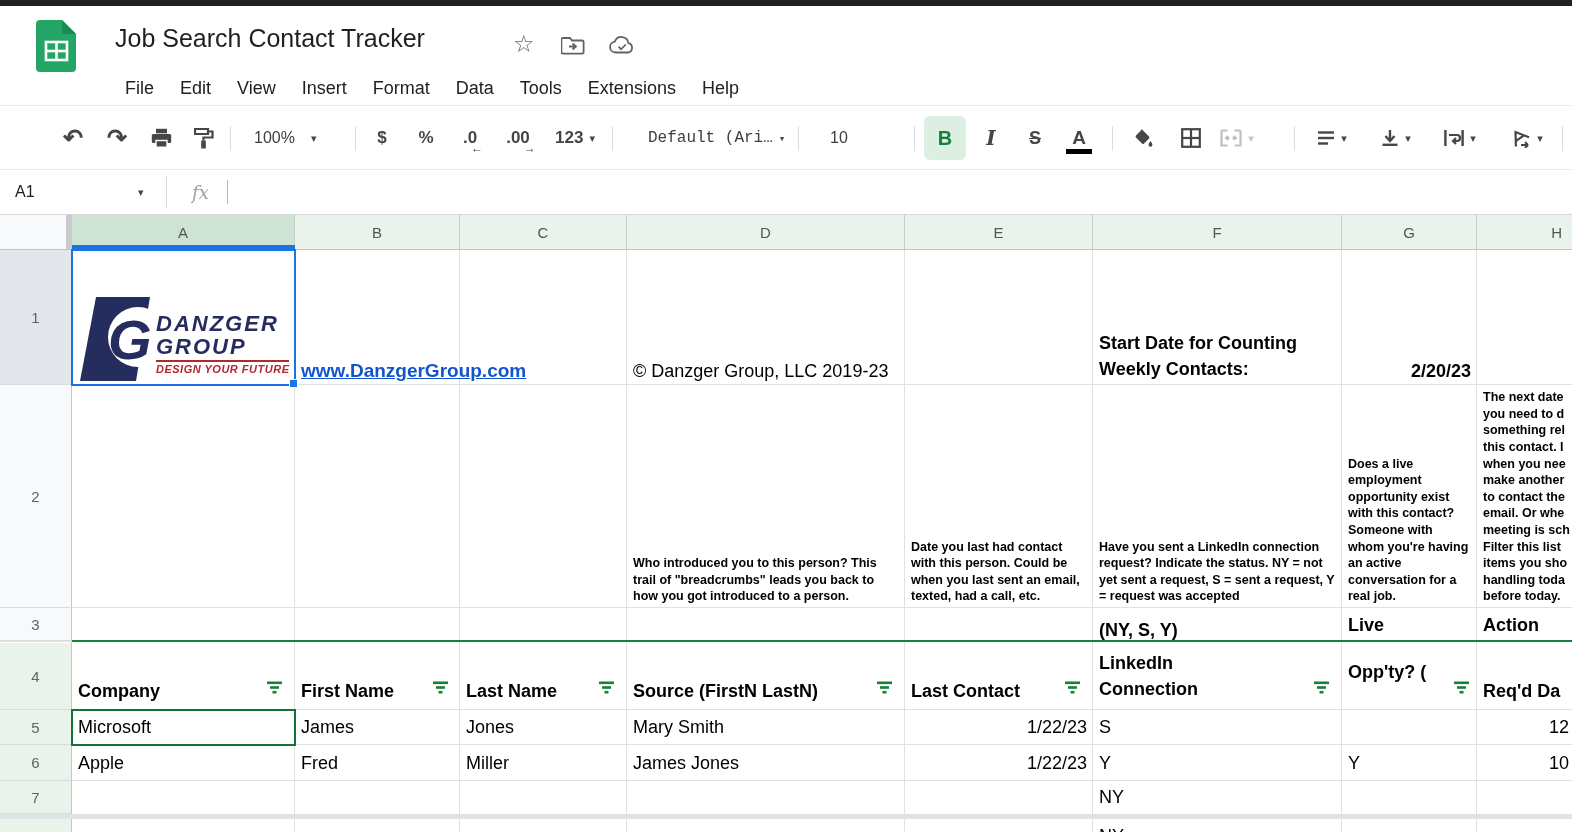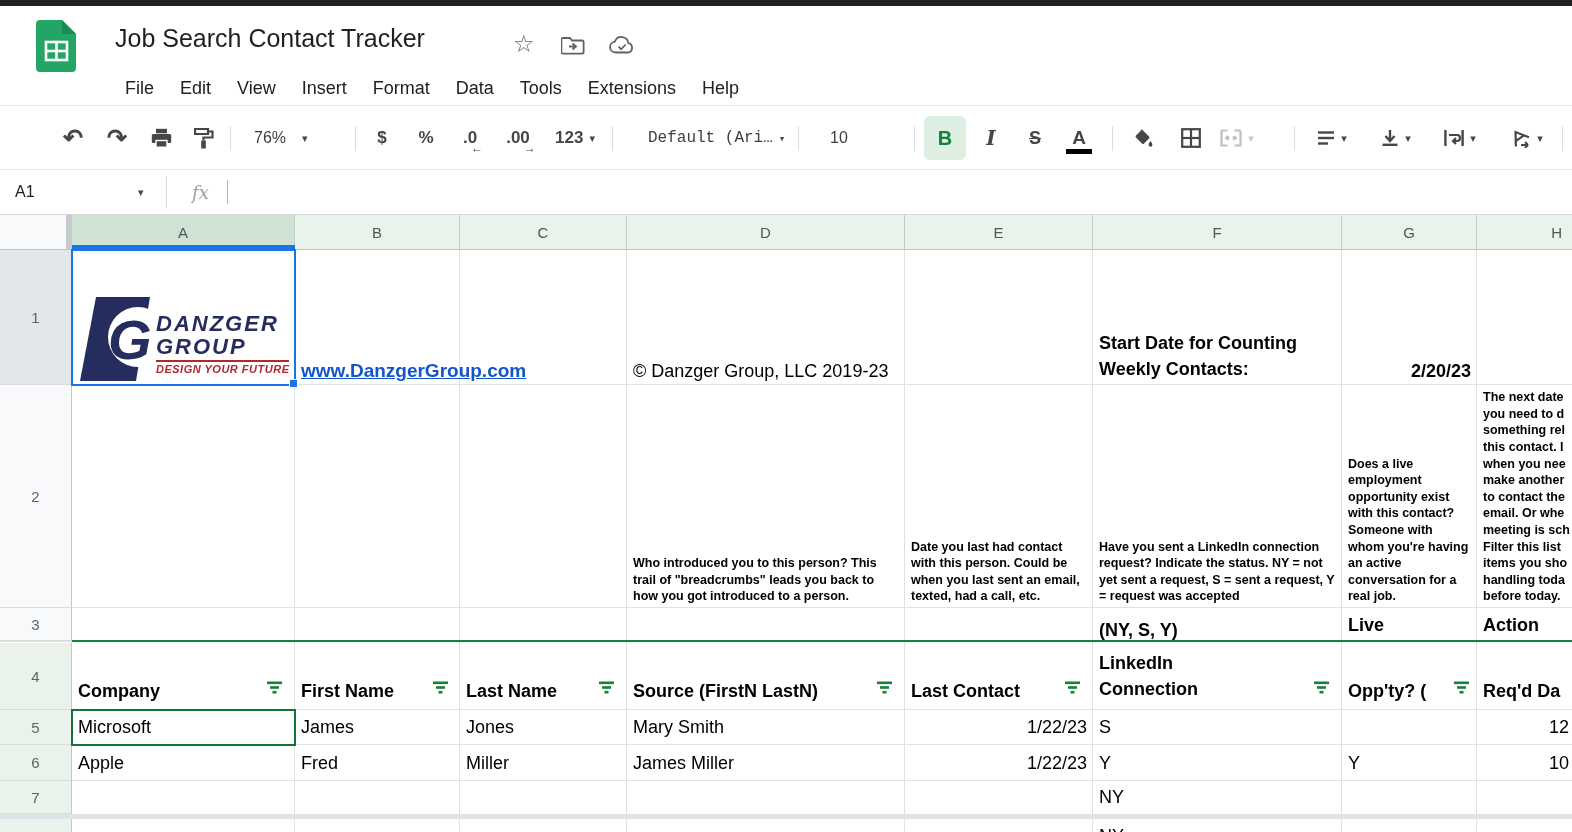--- a/index.html
+++ b/index.html
@@ -137,21 +137,21 @@
   <div class="tbtn" style="left:184px;width:40px;">
     <svg width="20" height="21" viewBox="0 0 20 21">
       <path d="M1,1 h13 v5 h-13 Z" fill="none" stroke="#444746" stroke-width="2.2"></path>
       <path d="M14,3.5 h4.5 v6 h-9 v3" fill="none" stroke="#444746" stroke-width="2.2"></path>
       <rect x="7.2" y="12.5" width="4.6" height="8" fill="#444746"></rect>
     </svg>
   </div>
   <div class="tb-divider" style="left:230px;"></div>
 
   <div class="tbtn" style="left:240px;width:102px;justify-content:flex-start;padding-left:14px;">
-    <span class="tb-text">76%</span>
+    <span class="tb-text">100%</span>
     <span class="caret" style="margin-left:16px;">▾</span>
   </div>
   <div class="tb-divider" style="left:355px;"></div>
 
   <div class="tbtn" style="left:362px;width:40px;">
       <span class="numfmt">$</span>
     </div>
   <div class="tbtn" style="left:406px;width:40px;">
       <span class="numfmt">%</span>
     </div>
@@ -347,21 +347,21 @@
 
 <div class="abs" id="green-filter-line"></div>
 
 <div class="cell c-bold" style="left:72px;top:643px;width:223px;height:67px;padding-bottom:8px;">Company</div>
 <div class="cell c-bold" style="left:295px;top:643px;width:165px;height:67px;padding-bottom:8px;">First Name</div>
 <div class="cell c-bold" style="left:460px;top:643px;width:167px;height:67px;padding-bottom:8px;">Last Name</div>
 <div class="cell c-bold" style="left:627px;top:643px;width:278px;height:67px;padding-bottom:8px;">Source (FirstN LastN)</div>
 <div class="cell c-bold" style="left:905px;top:643px;width:188px;height:67px;padding-bottom:8px;">Last Contact</div>
 <div class="cell c-bold prewrap" style="left:1093px;top:643px;width:249px;height:67px;padding-bottom:8px;line-height:26px;">LinkedIn
 Connection</div>
-<div class="cell c-bold" style="left:1342px;top:643px;width:135px;height:67px;padding-bottom:8px;">Opp'ty? (</div>
+<div class="cell c-bold" style="left:1342px;top:624px;width:135px;height:67px;padding-bottom:8px;">Opp'ty? (</div>
 <div class="cell c-bold" style="left:1477px;top:643px;width:95px;height:67px;padding-bottom:8px;">Req'd Da</div>
 
 <svg class="filter-ico" style="left:266px;top:680px;" width="17" height="15" viewBox="0 0 17 15">
     <rect x="1" y="1.5" width="15" height="2.6" fill="#188038"></rect>
     <rect x="4" y="6.2" width="9" height="2.6" fill="#188038"></rect>
     <rect x="6.5" y="10.9" width="4" height="2.6" fill="#188038"></rect>
   </svg>
 <svg class="filter-ico" style="left:432px;top:680px;" width="17" height="15" viewBox="0 0 17 15">
     <rect x="1" y="1.5" width="15" height="2.6" fill="#188038"></rect>
     <rect x="4" y="6.2" width="9" height="2.6" fill="#188038"></rect>
@@ -397,21 +397,21 @@
 <div class="cell c-mid" style="left:295px;top:710px;width:165px;height:35px;">James</div>
 <div class="cell c-mid" style="left:460px;top:710px;width:167px;height:35px;">Jones</div>
 <div class="cell c-mid" style="left:627px;top:710px;width:278px;height:35px;">Mary Smith</div>
 <div class="cell c-mid c-right" style="left:905px;top:710px;width:188px;height:35px;">1/22/23</div>
 <div class="cell c-mid" style="left:1093px;top:710px;width:249px;height:35px;">S</div>
 <div class="cell c-mid" style="left:1549px;top:710px;width:23px;height:35px;padding:3px 0;">12</div>
 
 <div class="cell c-mid" style="left:72px;top:745px;width:223px;height:36px;">Apple</div>
 <div class="cell c-mid" style="left:295px;top:745px;width:165px;height:36px;">Fred</div>
 <div class="cell c-mid" style="left:460px;top:745px;width:167px;height:36px;">Miller</div>
-<div class="cell c-mid" style="left:627px;top:745px;width:278px;height:36px;">James Miller</div>
+<div class="cell c-mid" style="left:627px;top:745px;width:278px;height:36px;">James Jones</div>
 <div class="cell c-mid c-right" style="left:905px;top:745px;width:188px;height:36px;">1/22/23</div>
 <div class="cell c-mid" style="left:1093px;top:745px;width:249px;height:36px;">Y</div>
 <div class="cell c-mid" style="left:1342px;top:745px;width:135px;height:36px;">Y</div>
 <div class="cell c-mid" style="left:1549px;top:745px;width:23px;height:36px;padding:3px 0;">10</div>
 
 <div class="cell c-mid" style="left:1093px;top:781px;width:249px;height:33px;">NY</div>
 <div class="abs" id="row-band"></div>
 <div class="cell c-mid" style="left:1093px;top:819px;width:249px;height:35px;">NY</div>
 
 <div class="abs" id="sel-a1"></div>

